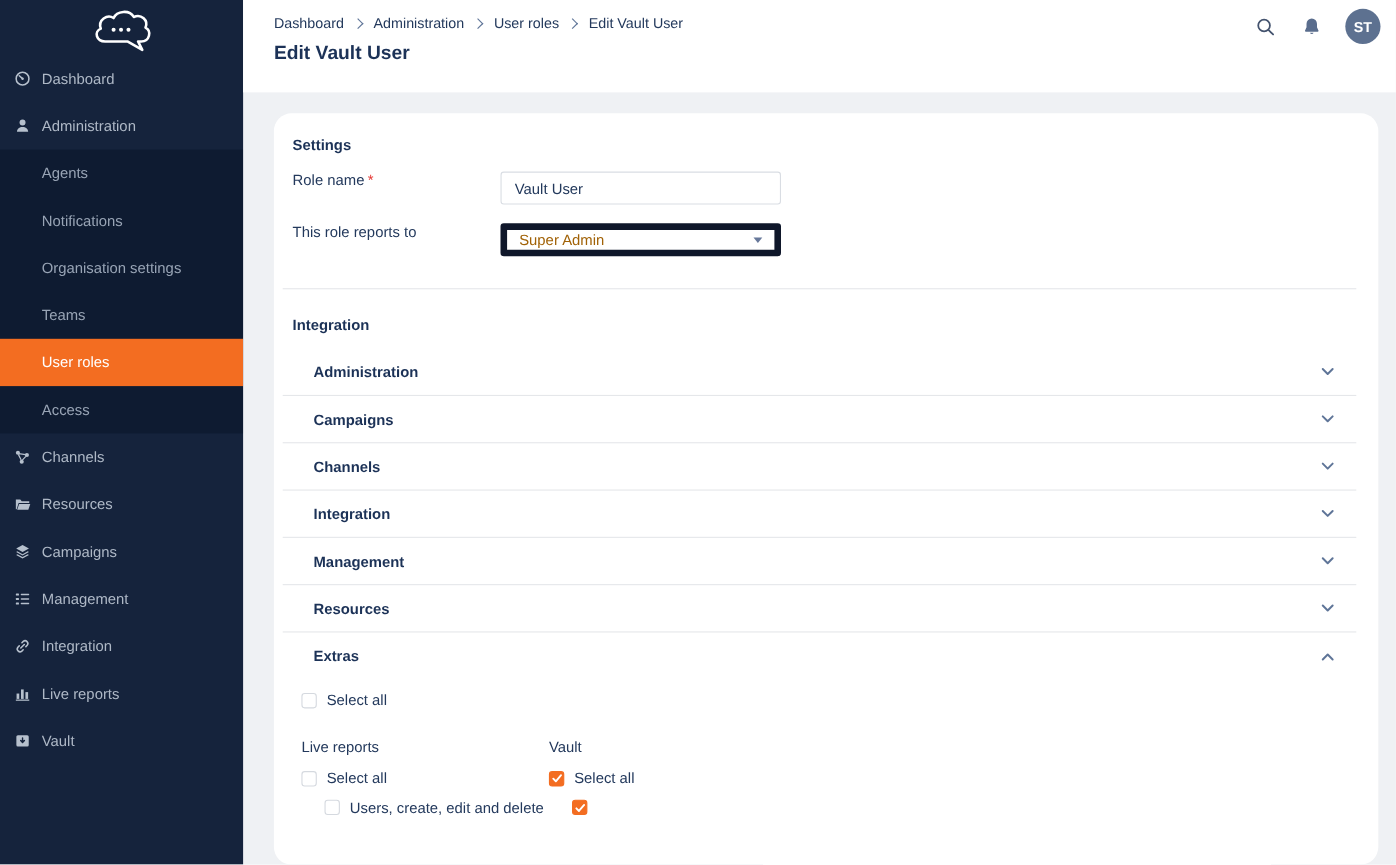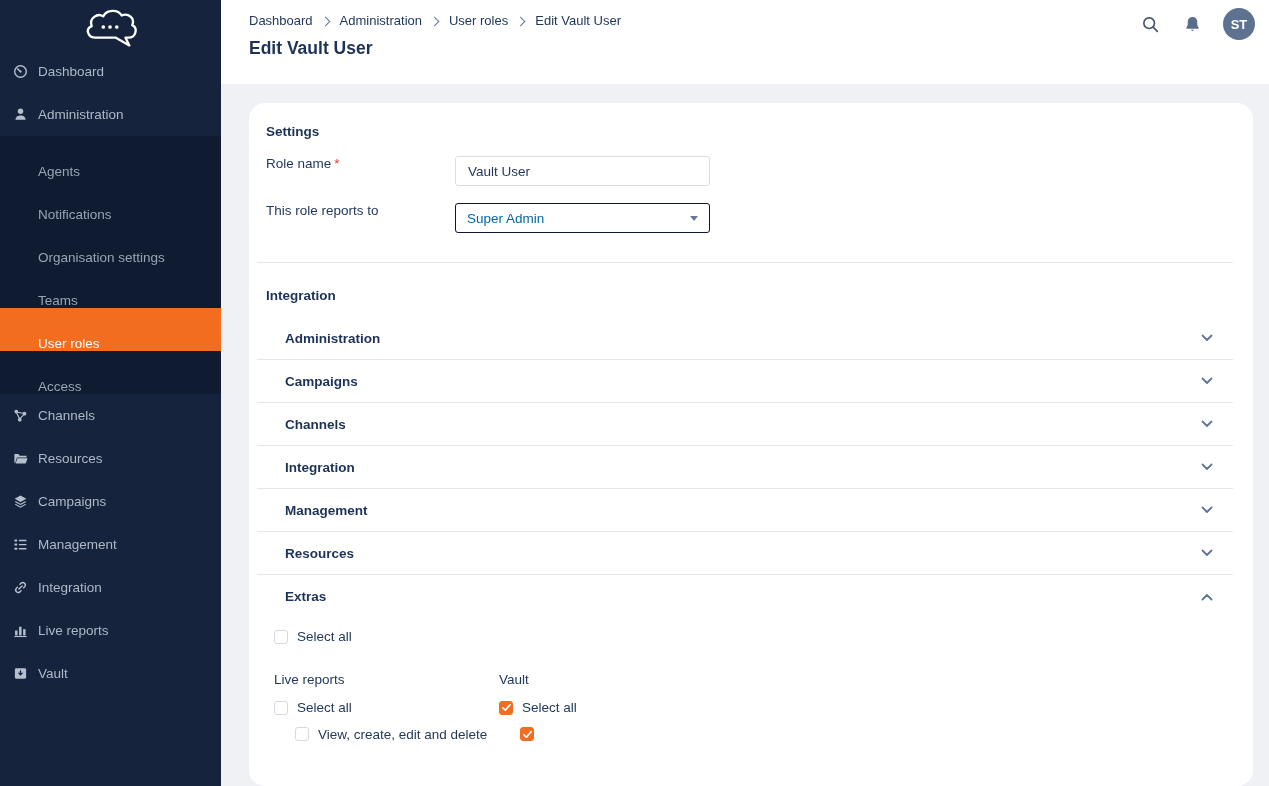--- a/index.html
+++ b/index.html
@@ -9,21 +9,21 @@
     background:#eff1f4;color:#23395c;
   }
   .app{display:flex;width:1269px;height:786px}
 
   
   .sidebar{width:221px;flex-shrink:0;background:#15233c;color:#a8b2c1;overflow:hidden}
   .logo-wrap{height:50px;display:flex;align-items:flex-start;justify-content:center;padding-top:7px;box-sizing:border-box}
   .side-item{height:43px;display:flex;align-items:center;padding-left:12px;font-size:13.5px;cursor:pointer;color:#aeb8c6}
   .side-icon{width:16px;height:16px;margin-right:10px;display:flex;align-items:center;justify-content:center;color:#b6c0cd}
   .submenu{background:#0e1b31}
-  .sub-item{height:43px;display:flex;align-items:flex-end;padding-left:38px;font-size:13.5px;color:#98a4b5;cursor:pointer}
+  .sub-item{height:43px;display:flex;align-items:center;padding-left:38px;font-size:13.5px;color:#98a4b5;cursor:pointer}
   .sub-item.active{background:#f36d21;color:#ffffff}
 
   
   .main{flex:1;display:flex;flex-direction:column;min-width:0}
   .topbar{height:84px;background:#fff;display:flex;justify-content:space-between;padding:0 14px 0 28px;box-sizing:border-box;flex-shrink:0}
   .topbar-left{padding-top:13px}
   .breadcrumb{display:flex;align-items:center;font-size:13px;color:#23395c}
   .crumb{cursor:pointer;white-space:nowrap}
   .crumb-sep{width:6px;height:6px;border-right:1.6px solid #5f7598;border-top:1.6px solid #5f7598;transform:rotate(45deg);margin:1px 11px 0 9px;flex-shrink:0}
   .page-title{font-size:17.5px;font-weight:bold;color:#1c3257;margin-top:10px}
@@ -35,21 +35,21 @@
   .card{background:#fff;border-radius:16px;height:683px;box-sizing:border-box;padding:20px 20px 0 17px;overflow:hidden}
 
   .section-heading{font-size:13.5px;font-weight:bold;color:#1c3257;line-height:18px}
 
   
   .settings-fields{margin-top:15px;display:flex;flex-direction:column;gap:17px}
   .field-row{display:flex;}
   .field-label{width:189px;font-size:13.5px;color:#23395c;flex-shrink:0}
   .req{color:#e53935;margin-left:3px}
   .text-input{width:255px;height:30px;box-sizing:border-box;border:1px solid #d9dde3;border-radius:3px;padding:0 12px;font-size:13.5px;color:#23395c;font-family:inherit;background:#fff;outline:none}
-  .select-box{width:255px;height:30px;box-sizing:border-box;border:1px solid #0f172a;border-radius:3px;padding:0 11px;display:flex;align-items:center;justify-content:space-between;font-size:13.5px;color:#0369a1;cursor:pointer;background:#fff}
+  .select-box{width:255px;height:30px;box-sizing:border-box;border:6px solid #0f172a;border-radius:3px;padding:0 11px;display:flex;align-items:center;justify-content:space-between;font-size:13.5px;color:#a16207;cursor:pointer;background:#fff}
   .caret{width:0;height:0;border-left:4px solid transparent;border-right:4px solid transparent;border-top:5px solid #67789a}
 
   .hr{height:1px;background:#e5e7ea;margin:29px 0 0 -9px}
   .perm-heading{margin-top:24px}
   .perm-rows{margin-top:12px;margin-left:-9px}
   .perm-row{height:43px;display:flex;align-items:center;justify-content:space-between;padding:0 20px 0 28px;border-bottom:1px solid #e5e7ea;cursor:pointer;box-sizing:border-box}
   .perm-row.expanded{border-bottom:none}
   .perm-label{font-size:13.5px;font-weight:bold;color:#1c3257}
   .chev{display:flex;align-items:center}
   .chev.up svg{transform:rotate(180deg)}
@@ -319,21 +319,21 @@
               </div>
               <div class="extras-groups">
                 <div class="extras-group">
                   <div class="group-title">Live reports</div>
                   <div class="cb-row group-select-all">
                     <span class="cb"></span>
                     <span class="cb-label">Select all</span>
                   </div>
                   <div class="cb-row cb-item">
                     <span class="cb"></span>
-                    <span class="cb-label">View, create, edit and delete</span>
+                    <span class="cb-label">Users, create, edit and delete</span>
                   </div>
                 </div>
                 <div class="extras-group">
                   <div class="group-title">Vault</div>
                   <div class="cb-row group-select-all">
                     <span class="cb checked">
                       <svg viewBox="0 0 14 14" width="11" height="11">
                         <polyline points="2.5,7.5 5.5,10.5 11.5,3.5" fill="none" stroke="#fff" stroke-width="2.2" stroke-linecap="round" stroke-linejoin="round"></polyline>
                       </svg>
                     </span>

